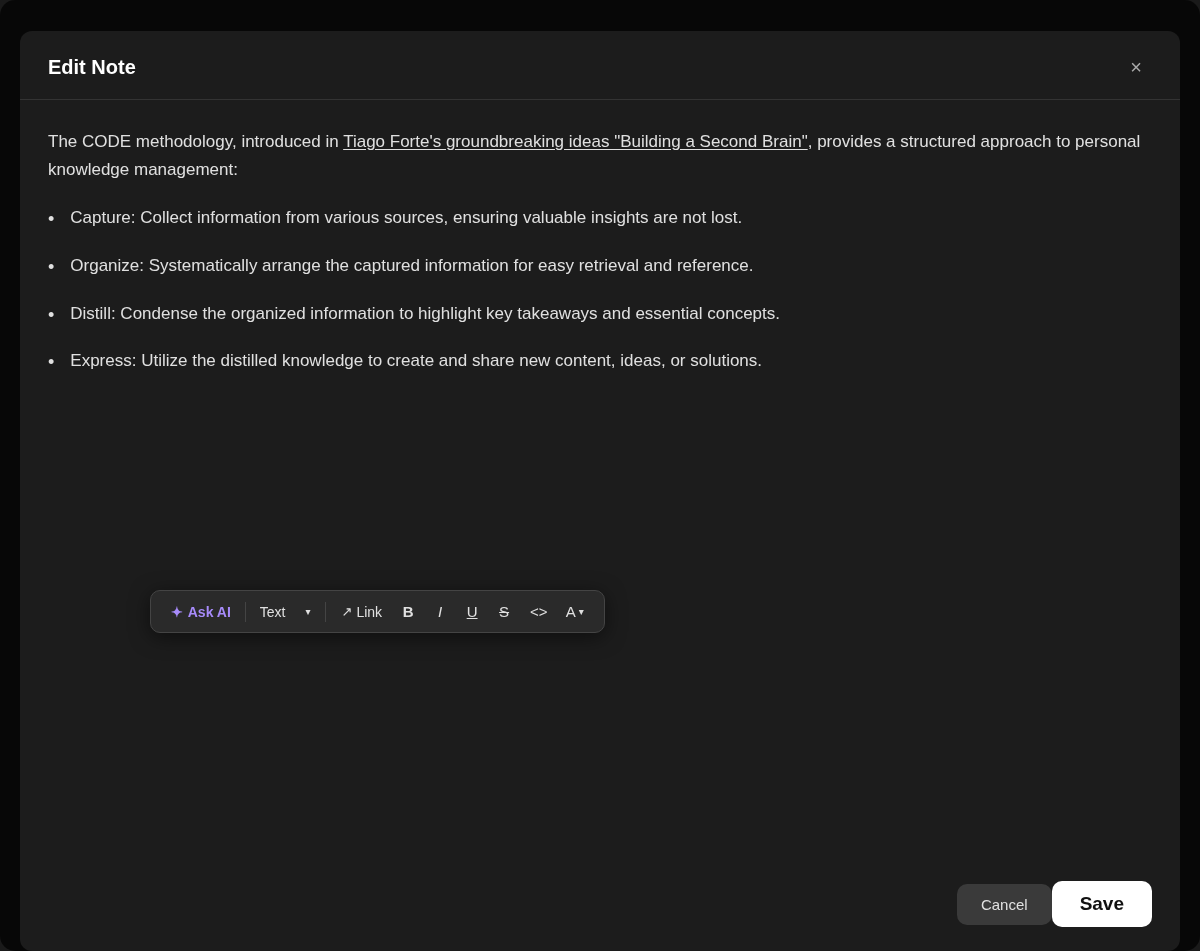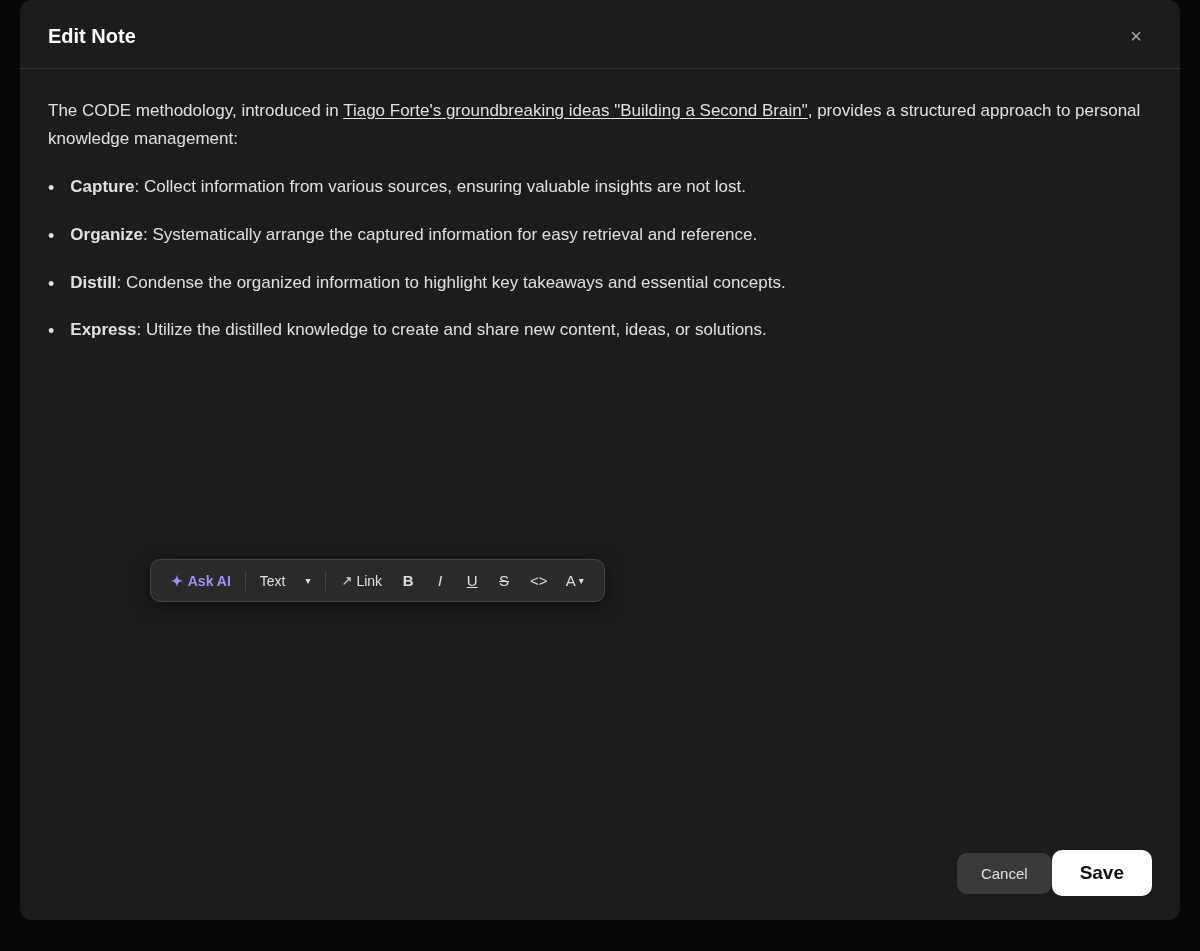--- a/index.html
+++ b/index.html
@@ -15,22 +15,23 @@
       justify-content: center;
       min-height: 100vh;
       font-family: -apple-system, BlinkMacSystemFont, 'Segoe UI', sans-serif;
     }
 
     .modal-overlay {
       position: fixed;
       inset: 0;
       background: rgba(0,0,0,0.7);
       display: flex;
-      align-items: flex-start;
+      align-items: flex-end;
       justify-content: center;
+      border-radius: 15px;
     }
 
     .modal {
       background: #1c1c1c;
       border-radius: 12px;
       width: 1160px;
       max-width: 98vw;
       min-height: 920px;
       position: relative;
       display: flex;
@@ -105,21 +106,21 @@
     .bullet-list li::before {
       content: '•';
       margin-right: 16px;
       margin-top: 1px;
       flex-shrink: 0;
       font-size: 18px;
       color: #e0e0e0;
     }
 
     .bullet-list li b {
-      font-weight: 700;
+      font-weight: 400;
     }
 
     .outro-text {
       font-size: 17px;
       line-height: 1.65;
       position: relative;
     }
 
     .highlighted-word {
       background: #4a4a9a;

